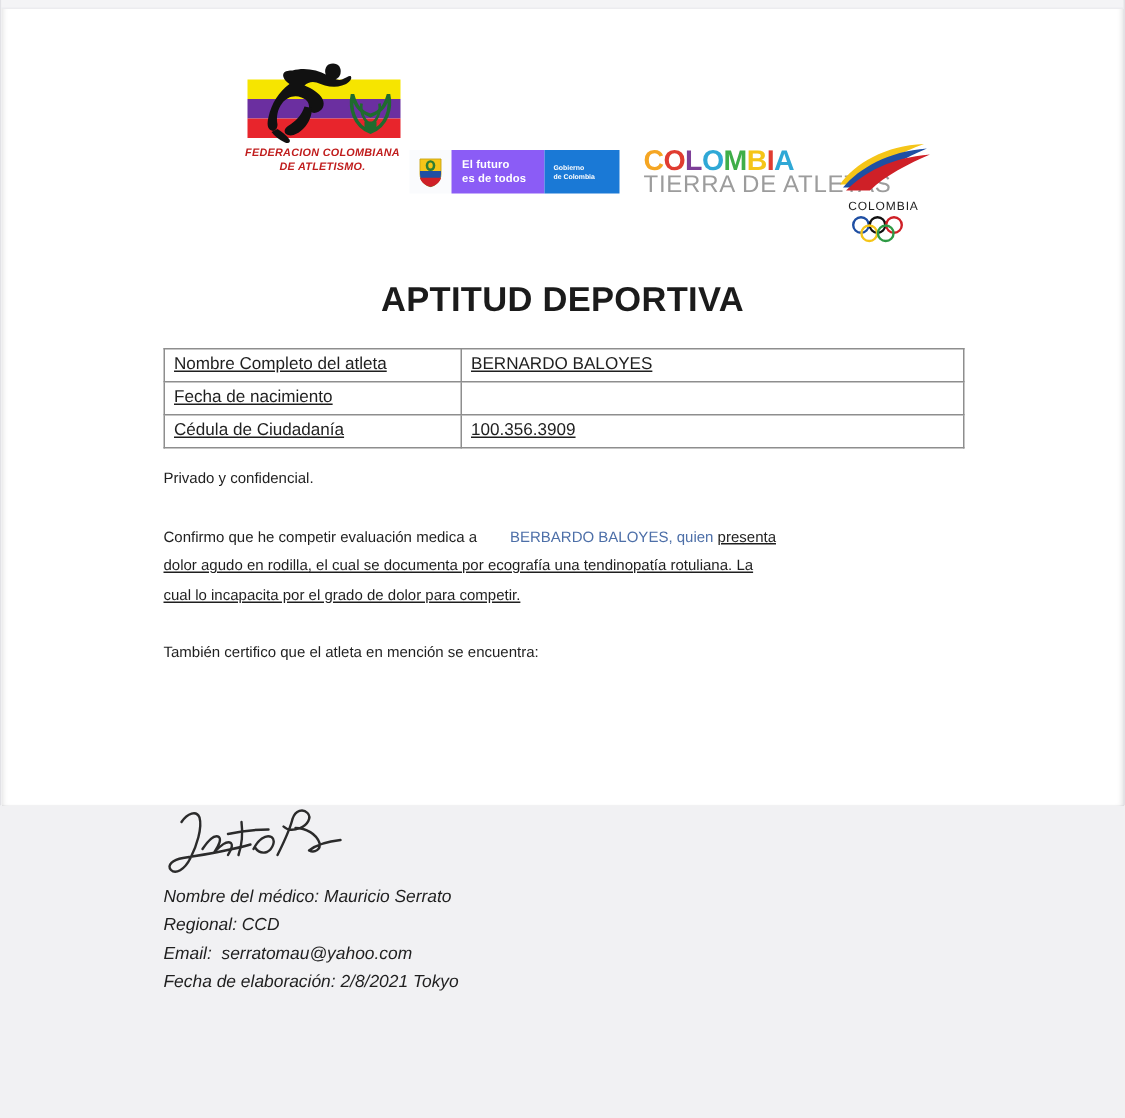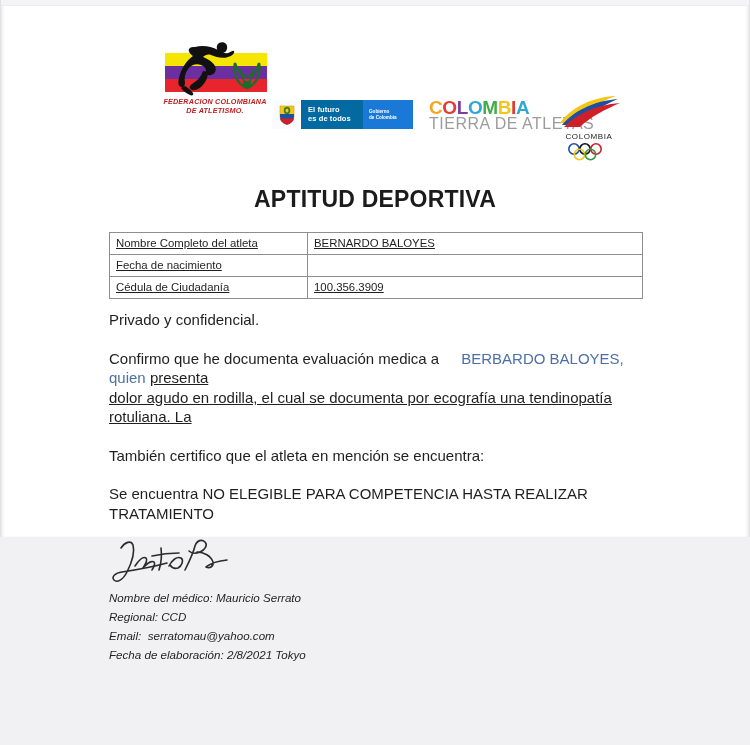--- a/index.html
+++ b/index.html
@@ -82,21 +82,21 @@
 
   
   .gov-logo { left: 272px; top: 62px; width: 140px; height: 29px; display: flex; }
   .gov-shield {
     width: 28px; height: 29px;
     background: #fafbfd;
     display: flex; align-items: center; justify-content: center;
   }
   .gov-blue-a {
     width: 62px; height: 29px;
-    background: #0369a1;
+    background: #8b5cf6;
     color: #ffffff;
     font-weight: bold;
     font-size: 7.5px;
     line-height: 8.6px;
     padding: 6px 0 0 7px;
     box-sizing: border-box;
     letter-spacing: 0.1px;
   }
   .gov-blue-b {
     width: 50px; height: 29px;
@@ -176,21 +176,21 @@
   }
   .info-table td.label { width: 186px; }
 
   
   .body-block {
     position: absolute;
     left: 108px;
     top: 310px;
     width: 534px;
     font-family: "Liberation Sans", sans-serif;
-    font-size: 15px;
+    font-size: 10px;
     color: #1f1f1f;
     line-height: 19.5px;
   }
   .para { margin: 0 0 19px 0; }
   .link-blue {
     color: #4d6fa8;
   }
   .u-black {
     color: #1f1f1f;
     text-decoration: underline;
@@ -307,27 +307,27 @@
         <td class="label">Cédula de Ciudadanía</td>
         <td>100.356.3909</td>
       </tr>
     </tbody>
   </table>
 
   <div class="body-block">
     <p class="para">Privado y confidencial.</p>
 
     <p class="para">
-      <span>Confirmo que he documenta evaluación medica a</span><span class="lead-gap"></span><span class="link-blue">BERBARDO BALOYES, quien</span><span> </span><span class="u-black">presenta</span><br>
+      <span>Confirmo que he competir evaluación medica a</span><span class="lead-gap"></span><span class="link-blue">BERBARDO BALOYES, quien</span><span> </span><span class="u-black">presenta</span><br>
       <span class="u-black">dolor agudo en rodilla, el cual se documenta por ecografía una tendinopatía rotuliana. La</span><br>
+      <span class="u-black">cual lo incapacita por el grado de dolor para competir.</span>
     </p>
 
     <p class="para">También certifico que el atleta en mención se encuentra:</p>
 
-    <p class="para">Se encuentra NO ELEGIBLE PARA COMPETENCIA HASTA REALIZAR TRATAMIENTO</p>
   </div>
 
   <div class="sig-block">
     <svg class="sig-img" viewBox="0 0 140 52">
       <g fill="none" stroke="#2b2b2b" stroke-width="1.6" stroke-linecap="round" stroke-linejoin="round">
         <path d="M12 14 C16 8, 22 6, 24 11 C26 18, 22 30, 18 38 C14 46, 8 49, 5 46
                  C2 43, 6 39, 13 38 C26 36, 44 33, 58 29"></path>
         <path d="M26 32 C30 26, 34 22, 37 24 C39 26, 36 31, 34 34 C38 30, 42 26, 45 28
                  C47 30, 44 34, 43 36"></path>
         <path d="M52 14 C53 22, 52 30, 50 36"></path>

